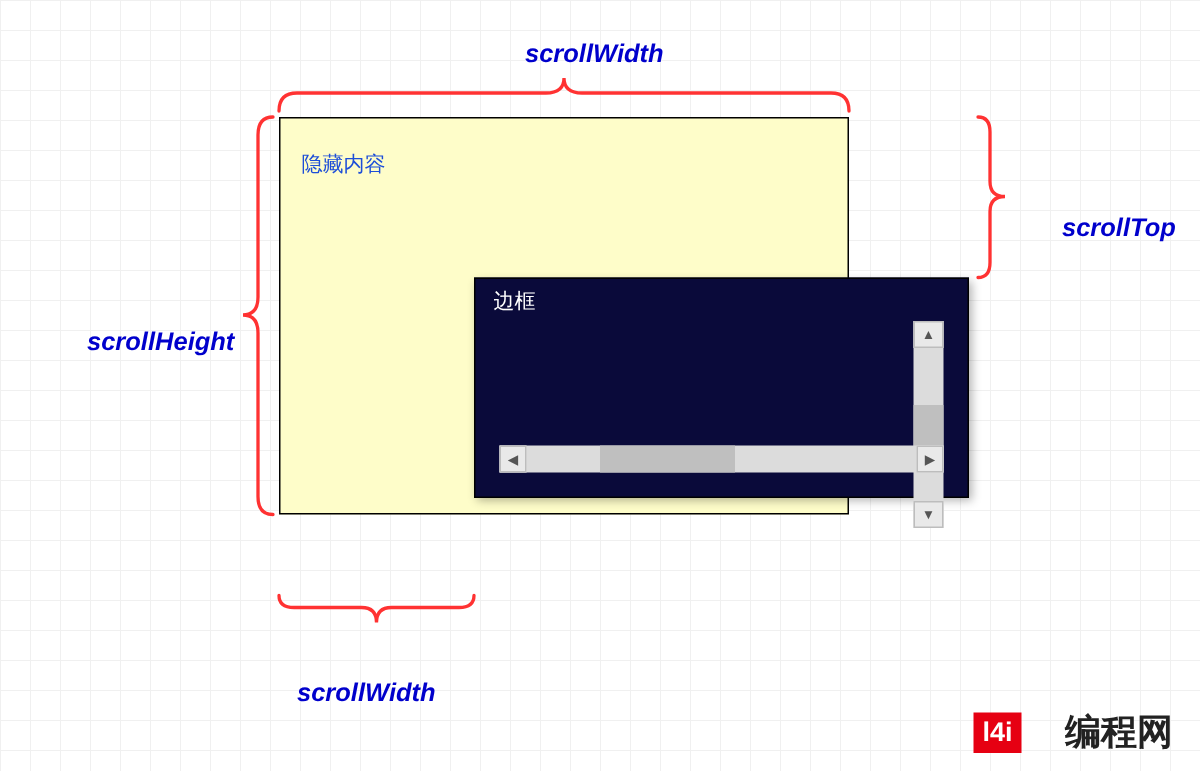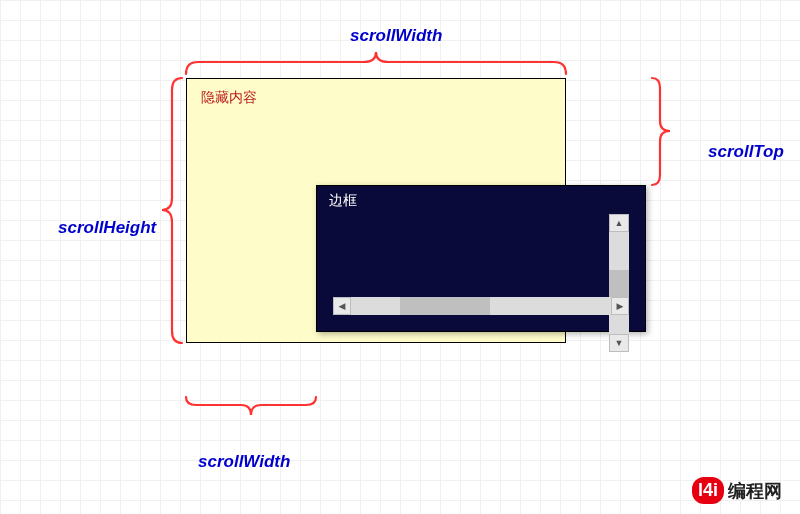--- a/index.html
+++ b/index.html
@@ -29,23 +29,23 @@
   left: 186px;
   top: 78px;
   width: 380px;
   height: 265px;
   background: #fefdc9;
   border: 1px solid #000;
 }
 .hidden-label {
   position: absolute;
   left: 14px;
-  top: 10px;
+  top: 22px;
   font-size: 14px;
-  color: #b91c1c;
+  color: #1d4ed8;
 }
 
 .border-box {
   position: absolute;
   left: 316px;
   top: 185px;
   width: 330px;
   height: 147px;
   background: #0a0a3a;
   border: 1px solid #000;
@@ -154,28 +154,29 @@
   display: flex;
   align-items: center;
   gap: 4px;
 }
 .logo-badge {
   background: #e60012;
   color: #fff;
   font-weight: bold;
   font-size: 18px;
   padding: 3px 6px;
-  border-radius: 12px;
+  border-radius: 0;
   font-family: Arial, sans-serif;
 }
 .logo-text {
-  font-size: 18px;
+  font-size: 24px;
   font-weight: bold;
   color: #222;
   font-family: "Microsoft YaHei", sans-serif;
+  margin-left: 25px;
 }
 </style>
 </head>
 <body>
 
 <div class="label" style="left:350px; top:26px;">scrollWidth</div>
 <div class="label" style="left:708px; top:142px;">scrollTop</div>
 <div class="label" style="left:58px; top:218px;">scrollHeight</div>
 <div class="label" style="left:198px; top:452px;">scrollWidth</div>
 

